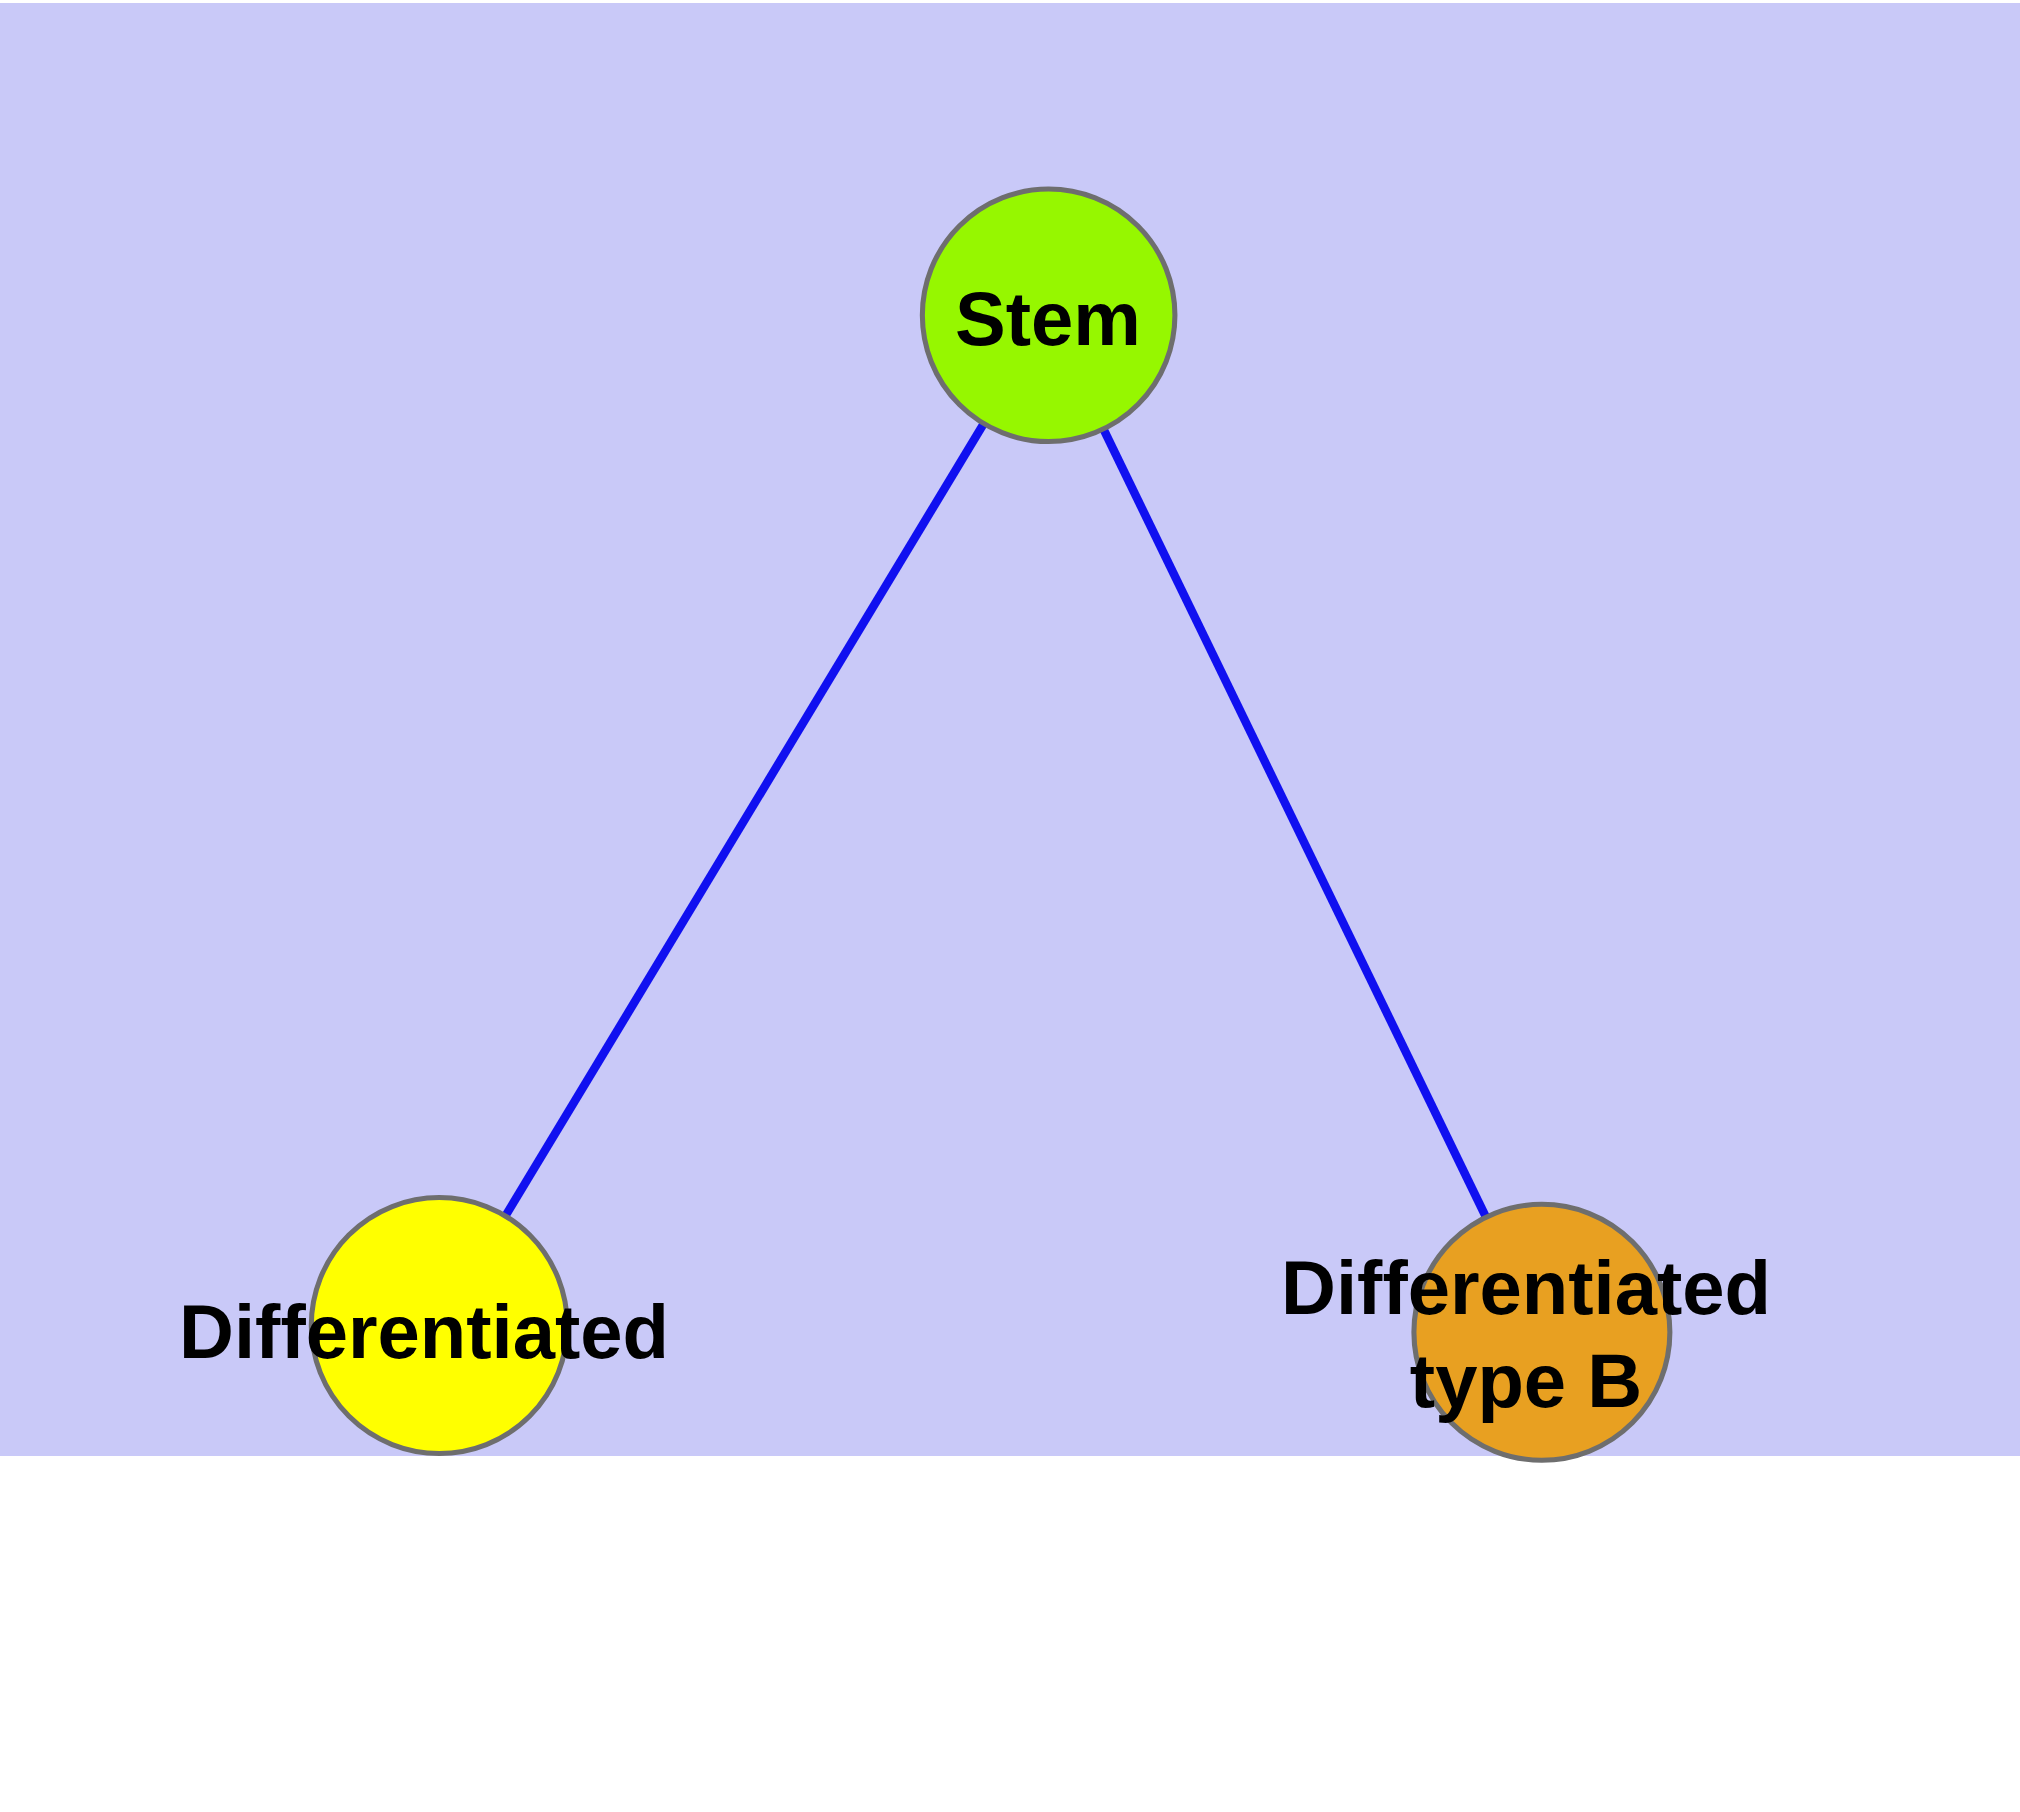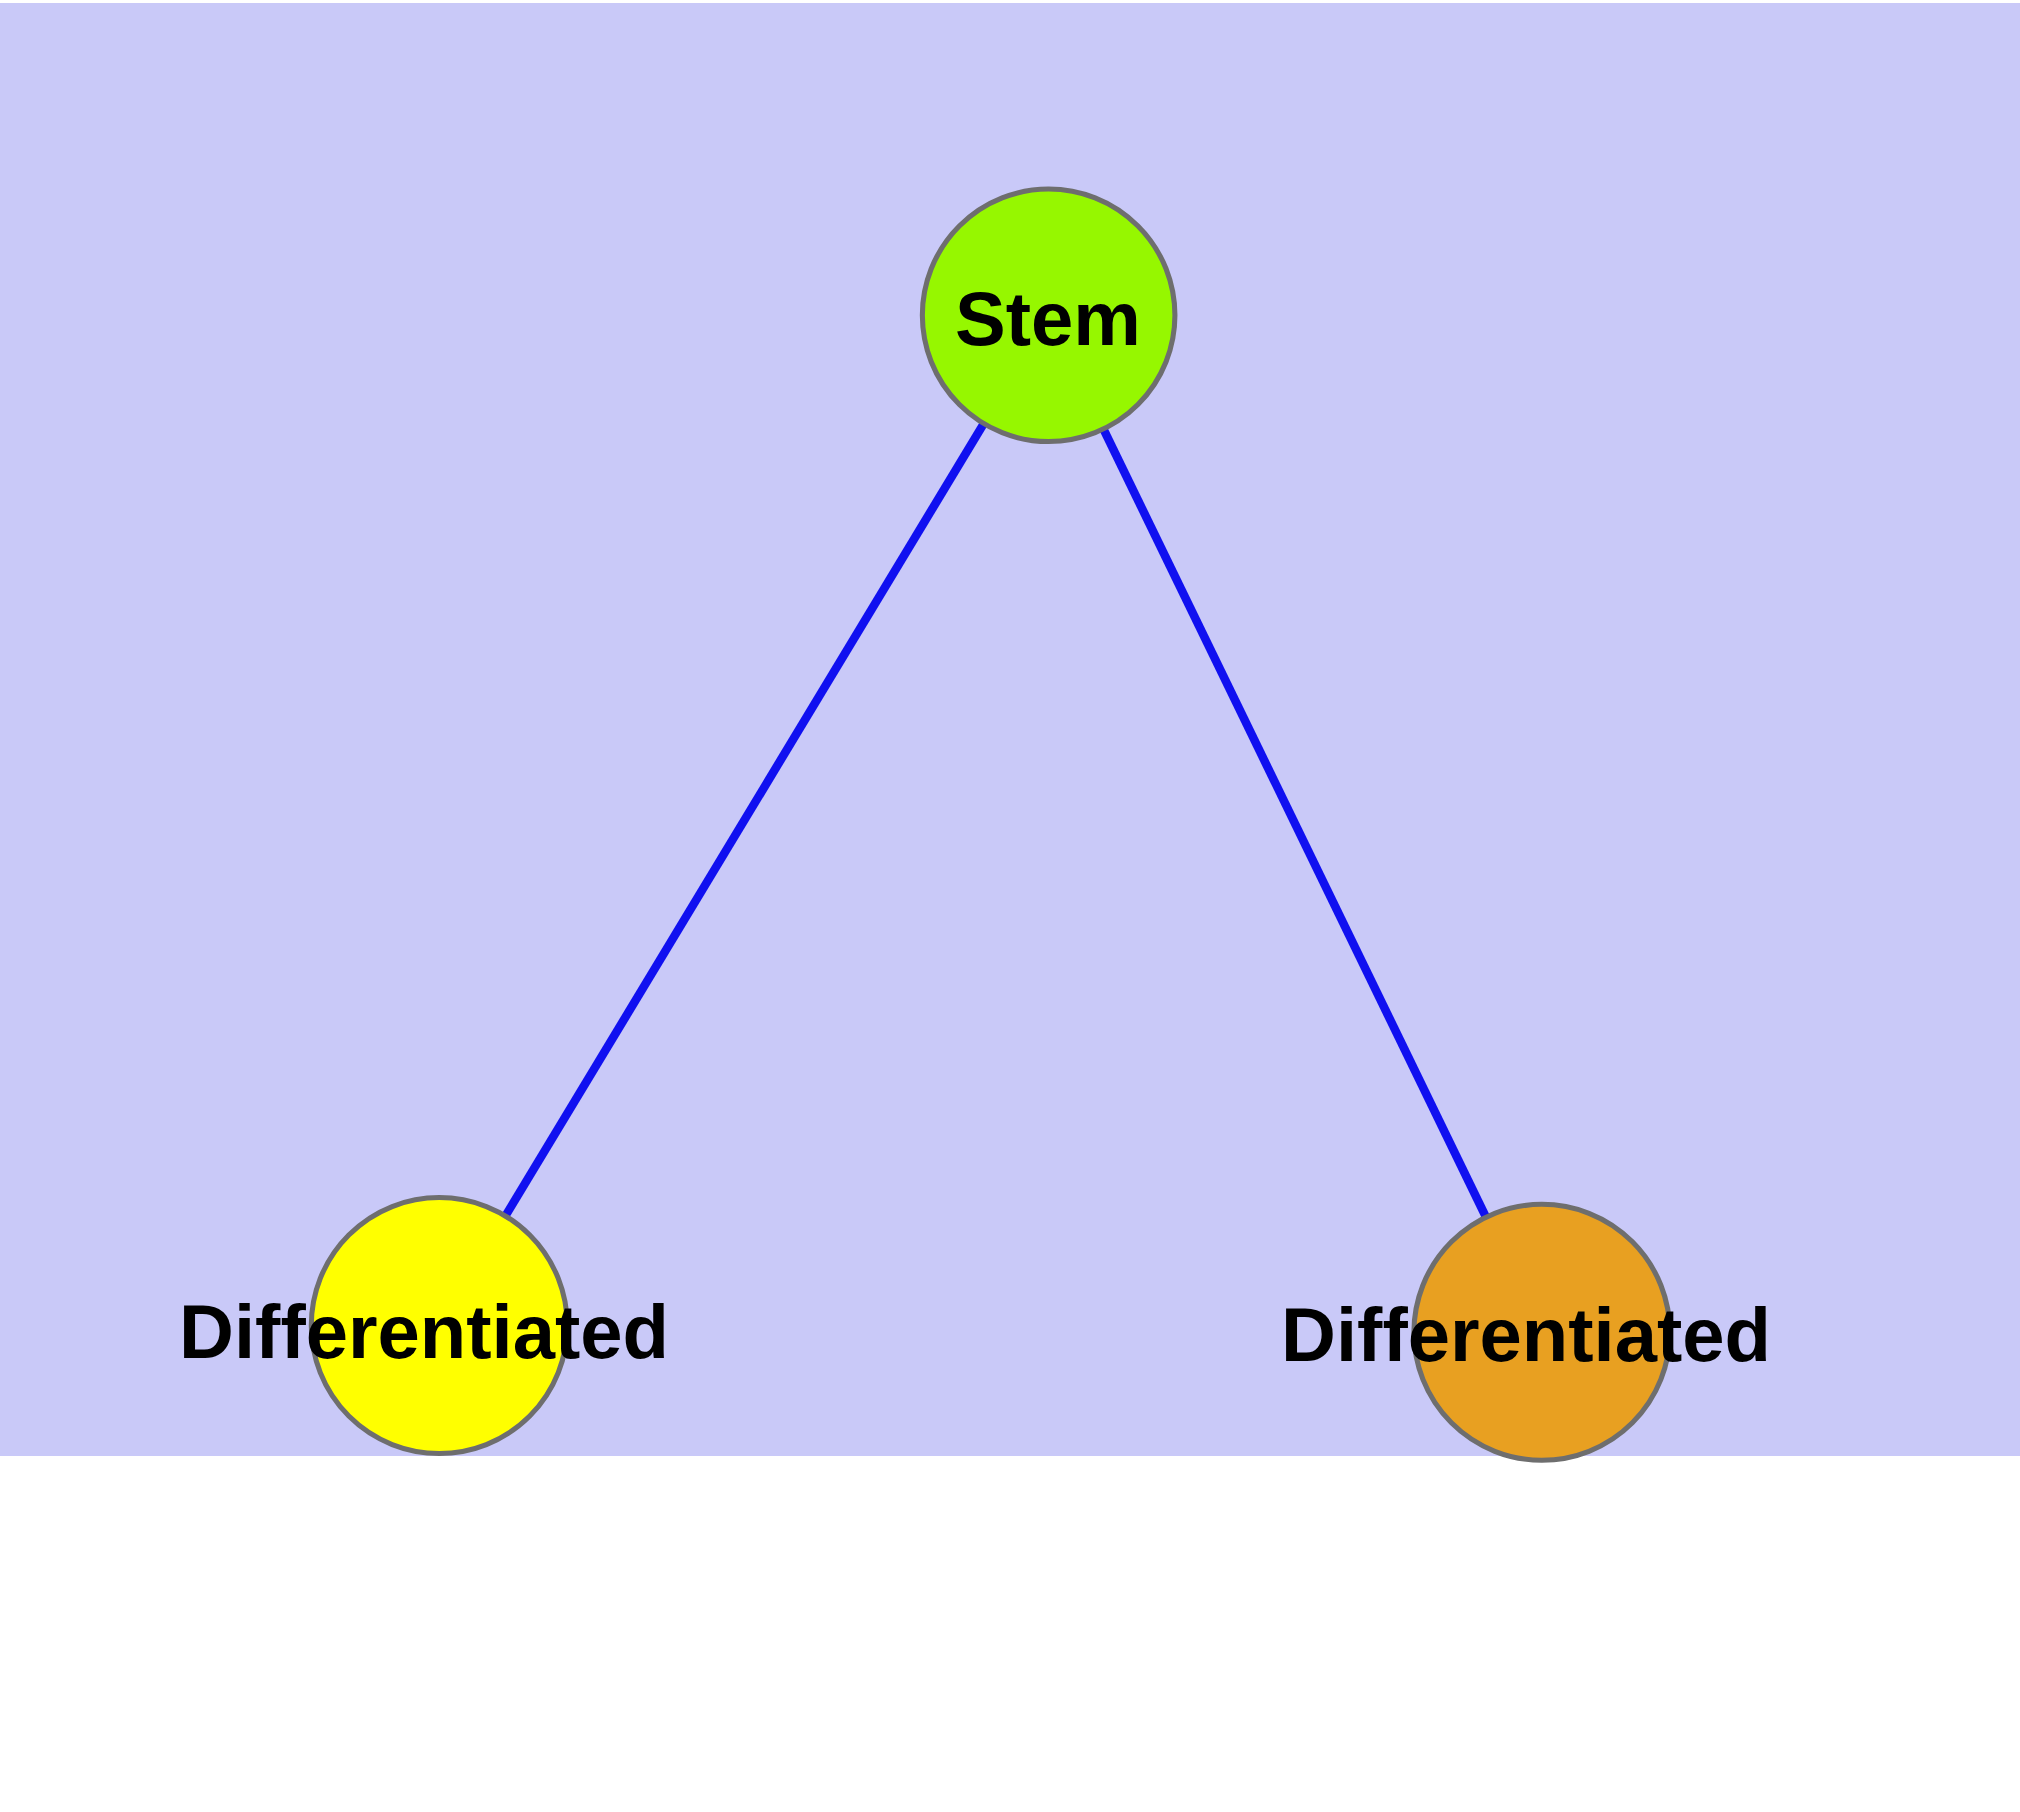--- a/index.html
+++ b/index.html
@@ -74,16 +74,17 @@
   <div class="node-label" style="left:1048px; top:318px;">
     <span class="line">Stem</span>
   </div>
 
   <div class="node-label" style="left:424px; top:1331px;">
     <span class="line">Differentiated</span>
   </div>
 
   <div class="node-label" style="left:1526px; top:1334px;">
     <span class="line">Differentiated</span>
+    <span class="line">type B</span>
   </div>
 
 </div>
 
 
 </body></html>

